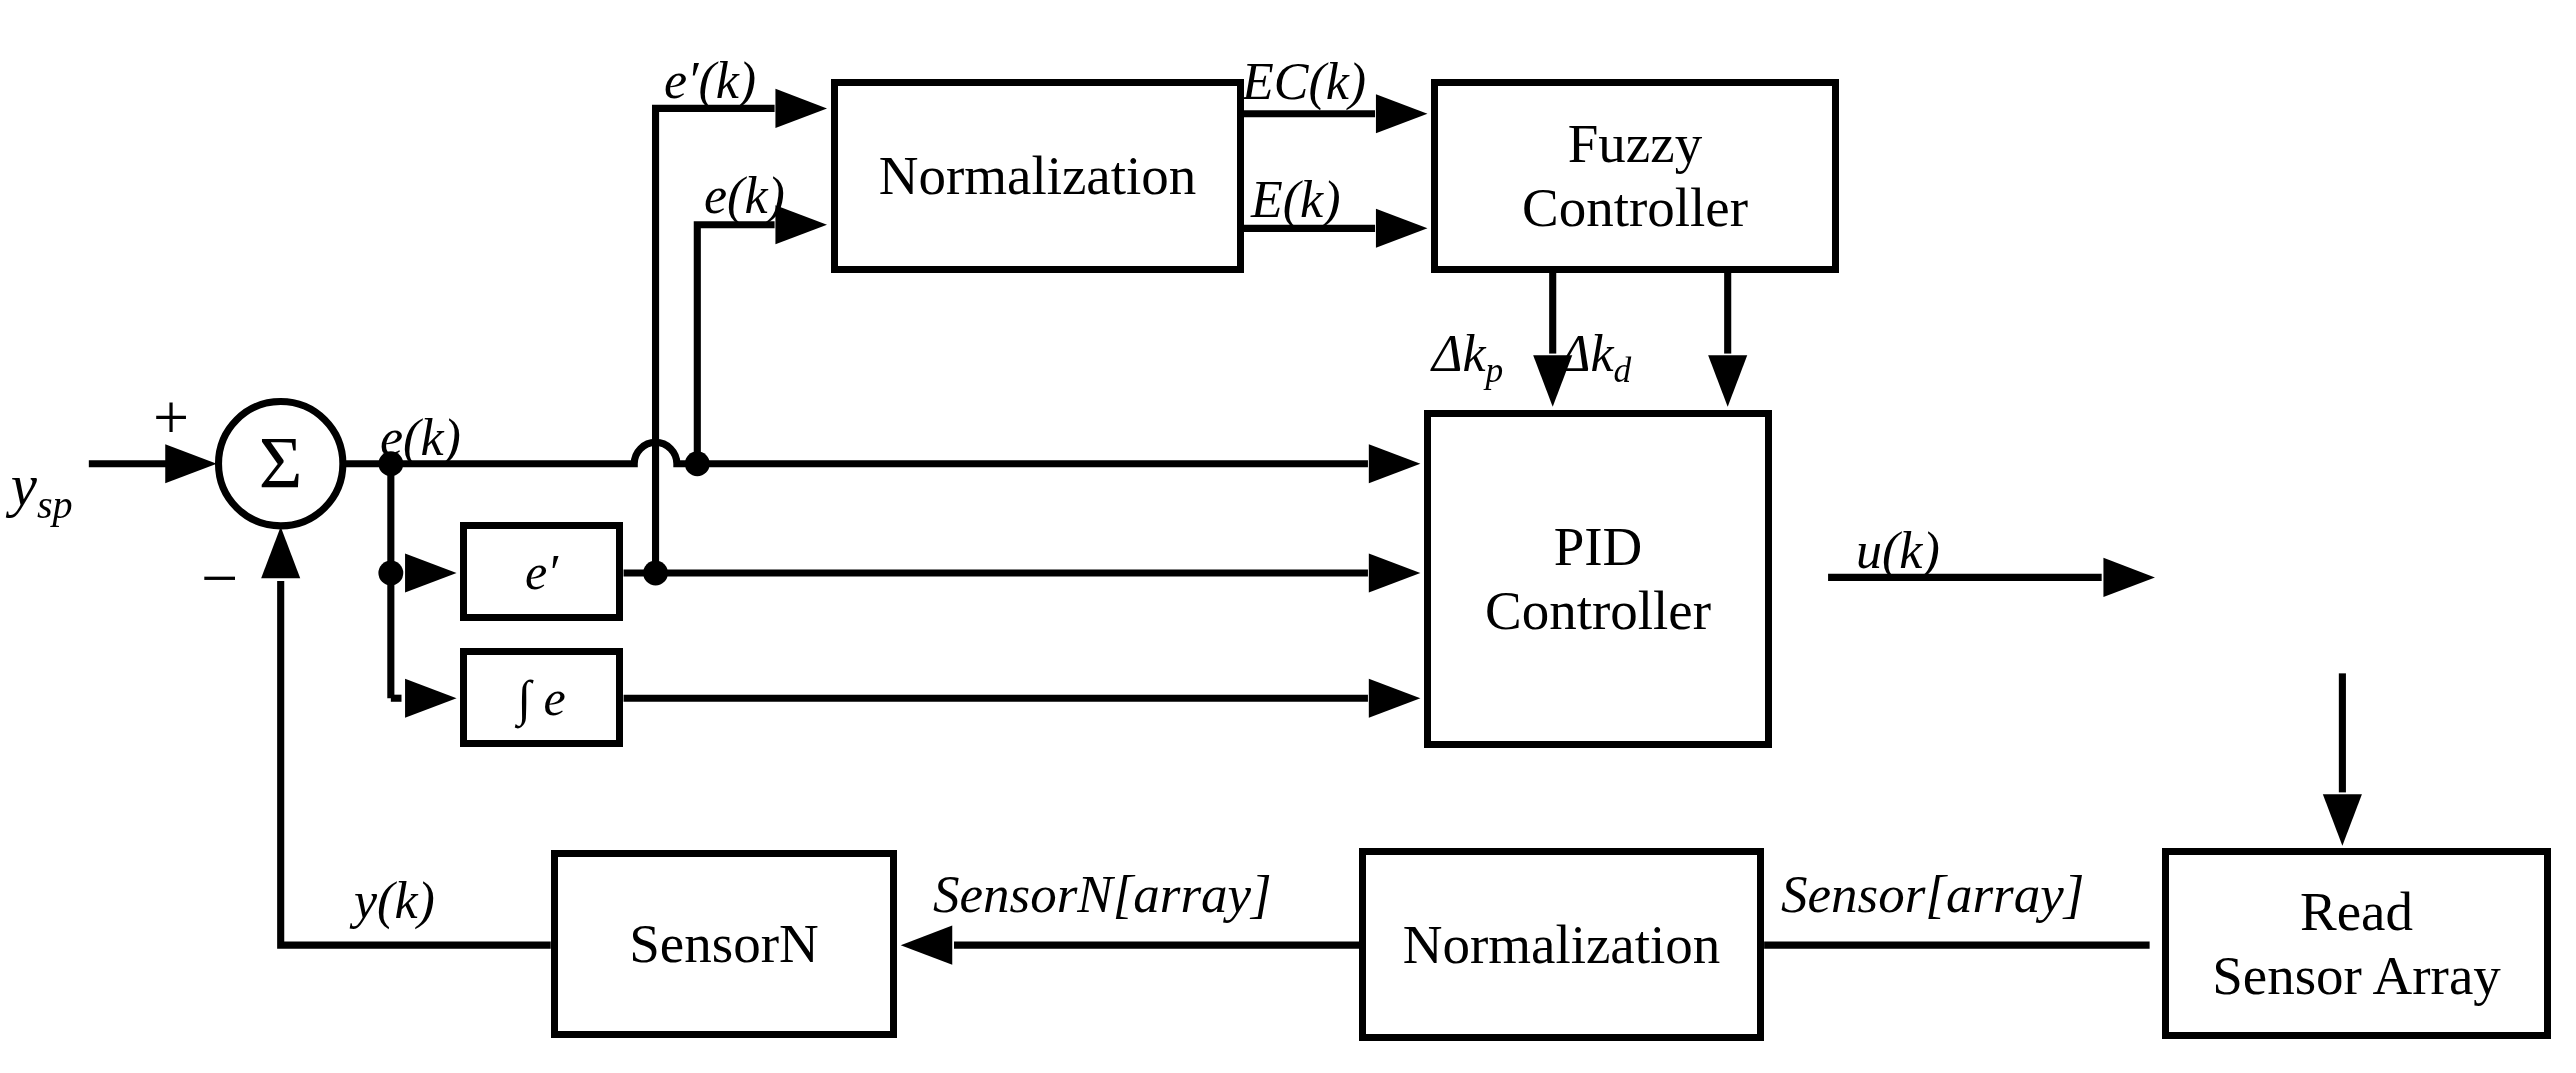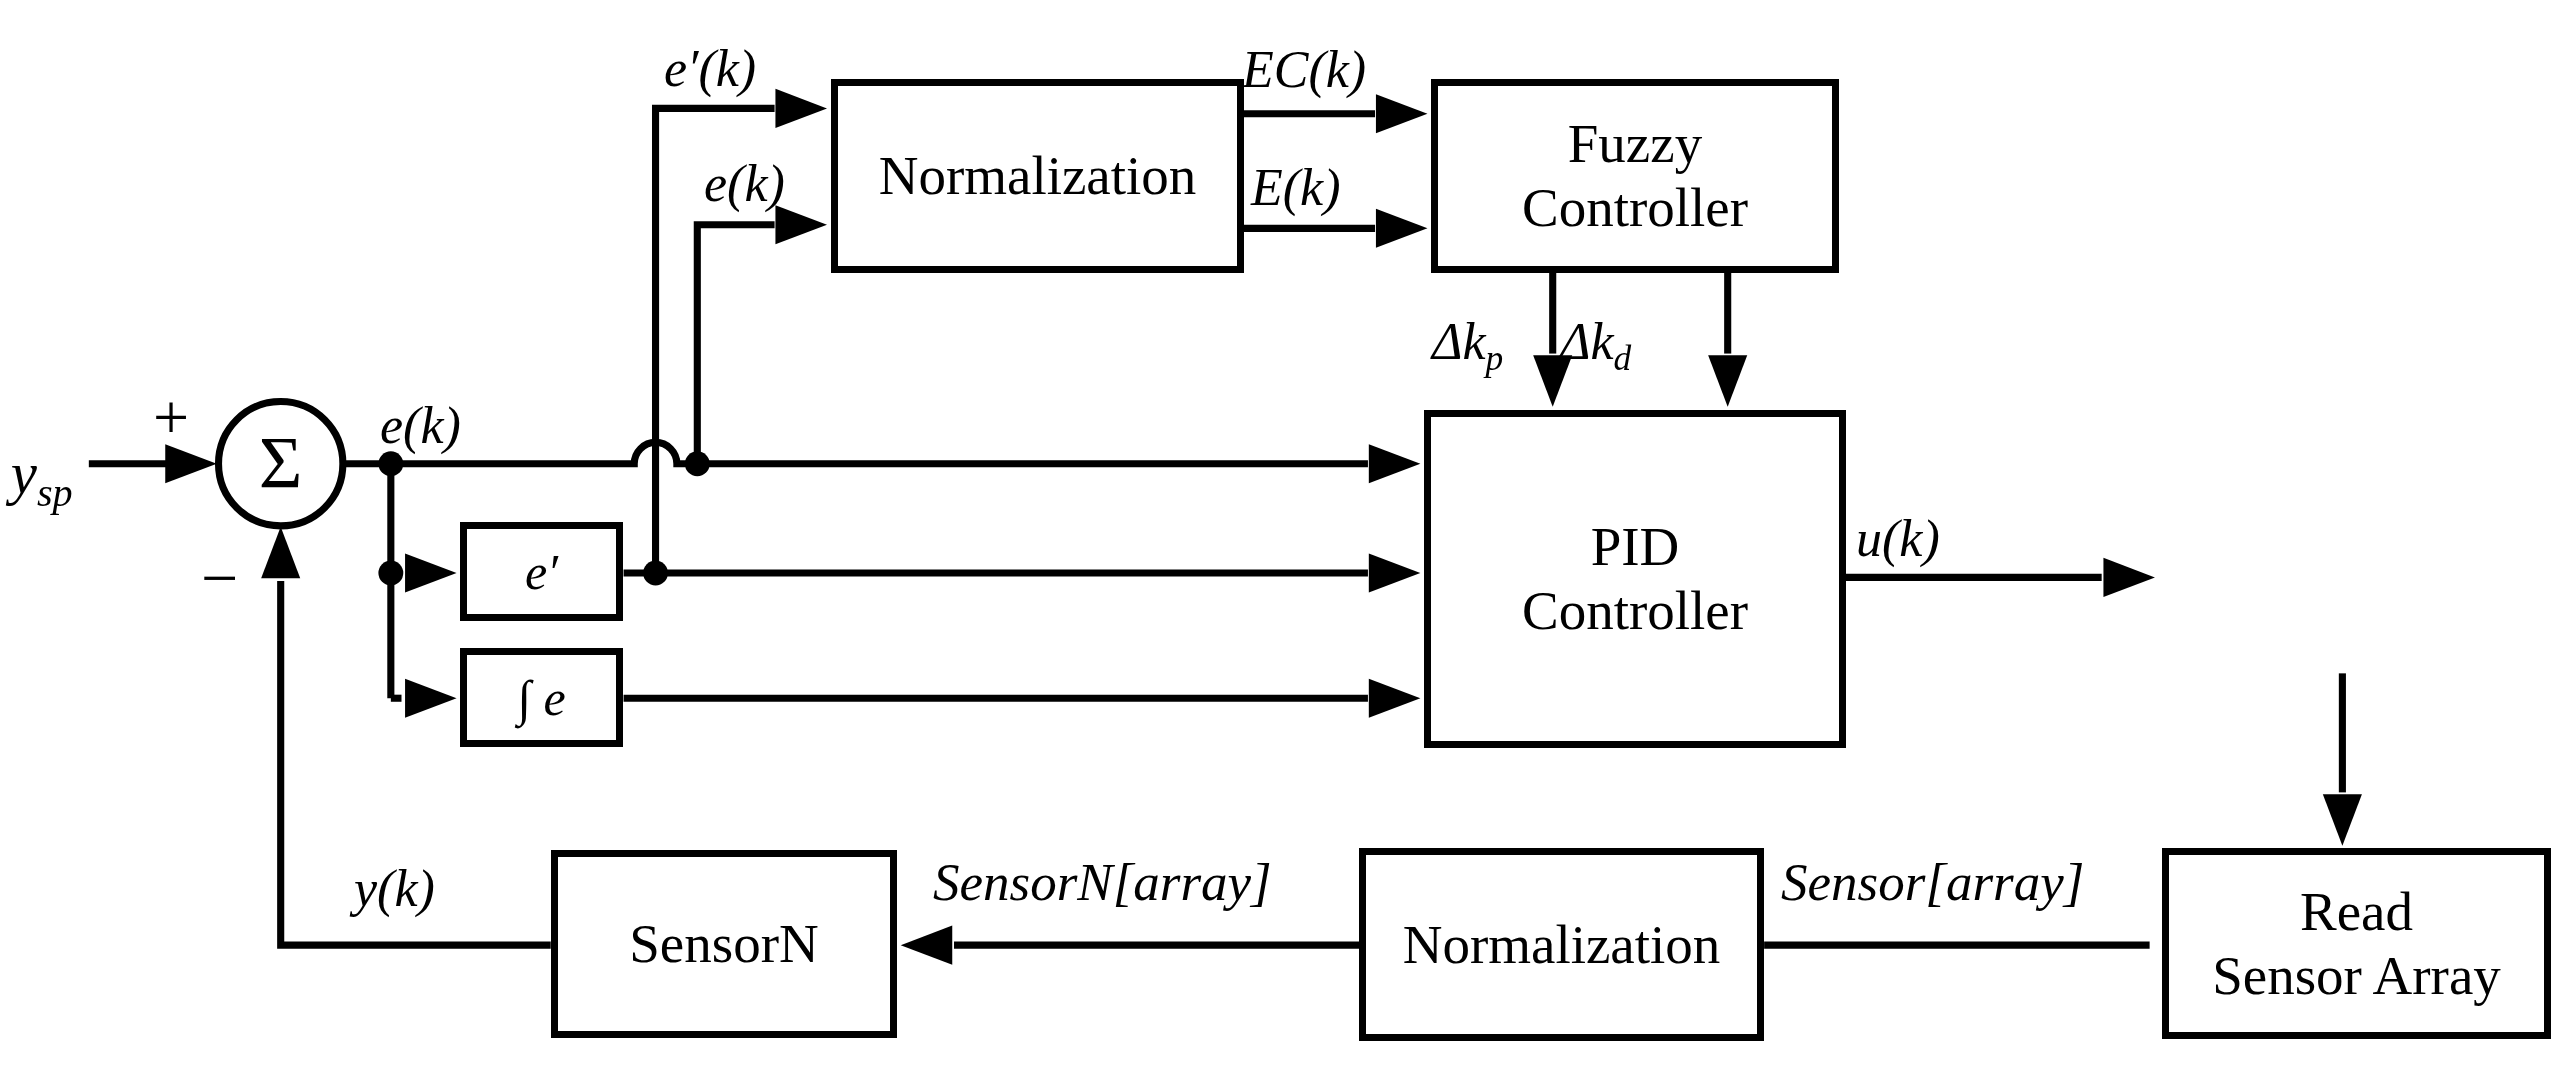--- a/index.html
+++ b/index.html
@@ -24,29 +24,30 @@
     z-index:2;
   }
   .block .ln{white-space:nowrap;}
   .mathlabel{
     position:absolute;
     font-style:italic;
     white-space:nowrap;
     font-size:52px;
     z-index:3;
     line-height:1;
+    margin-top:12px;
   }
   .mathlabel sub{font-size:0.68em;line-height:1;}
   .sym{
     position:absolute;z-index:3;line-height:1;white-space:nowrap;
   }
   
   #blk-norm-top{left:831px;top:79px;width:413px;height:194px;}
   #blk-fuzzy{left:1431px;top:79px;width:408px;height:194px;}
-  #blk-pid{left:1424px;top:410px;width:422px;height:338px;justify-content:center;}
+  #blk-pid{left:1424px;top:410px;width:348px;height:338px;justify-content:center;}
   #blk-process{left:2159px;top:481px;width:370px;height:192px;}
   #blk-read{left:2150px;top:848px;width:389px;height:191px;margin-left:12px;}
   #blk-norm-bot{left:1359px;top:848px;width:405px;height:193px;}
   #blk-calc{left:551px;top:850px;width:346px;height:188px;}
   #blk-deriv{left:460px;top:522px;width:163px;height:99px;font-size:50px;font-style:italic;}
   #blk-int{left:460px;top:648px;width:163px;height:99px;font-size:50px;font-style:italic;}
   
   #sym-sigma{left:204px;top:425px;width:153px;text-align:center;font-size:75px;}
   #sym-plus{left:153px;top:386px;font-size:64px;}
   #sym-minus{left:201px;top:545px;font-size:66px;}

